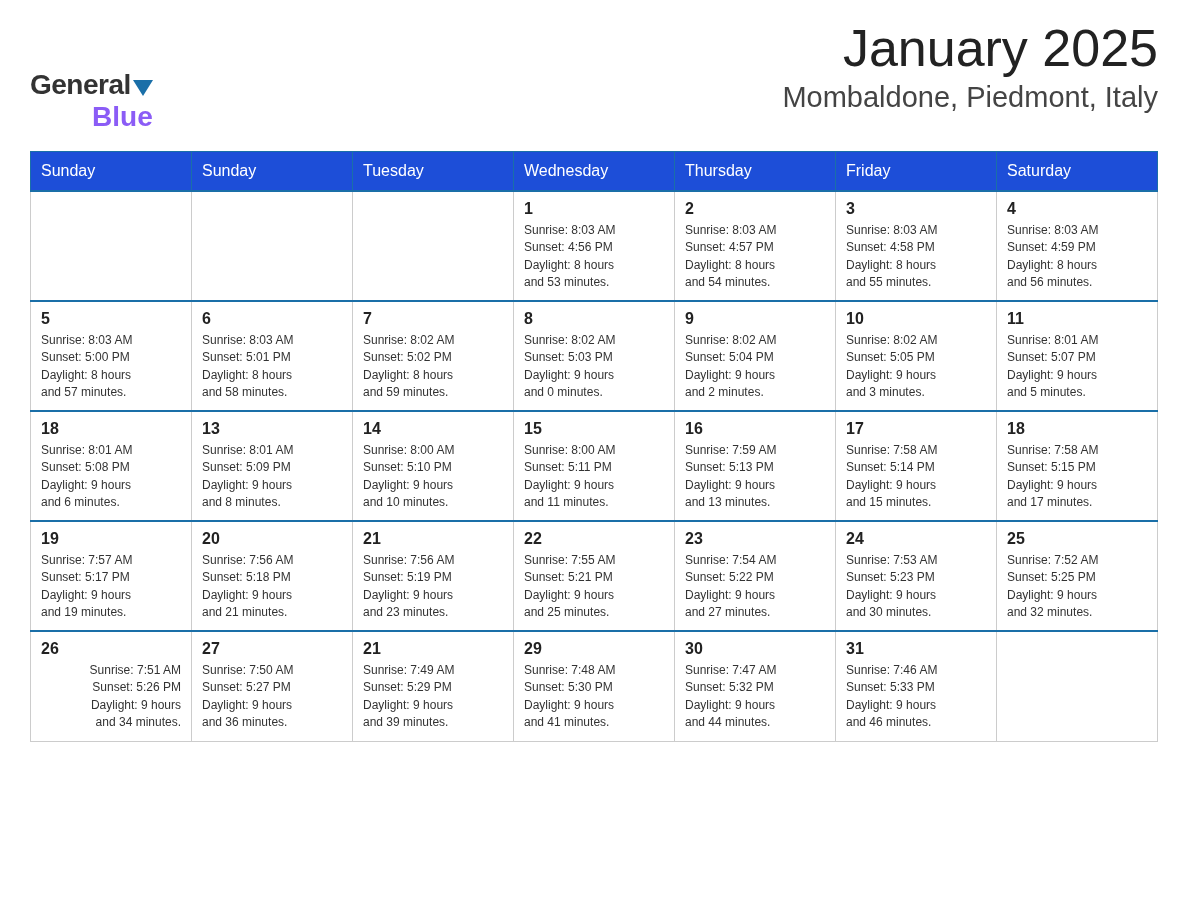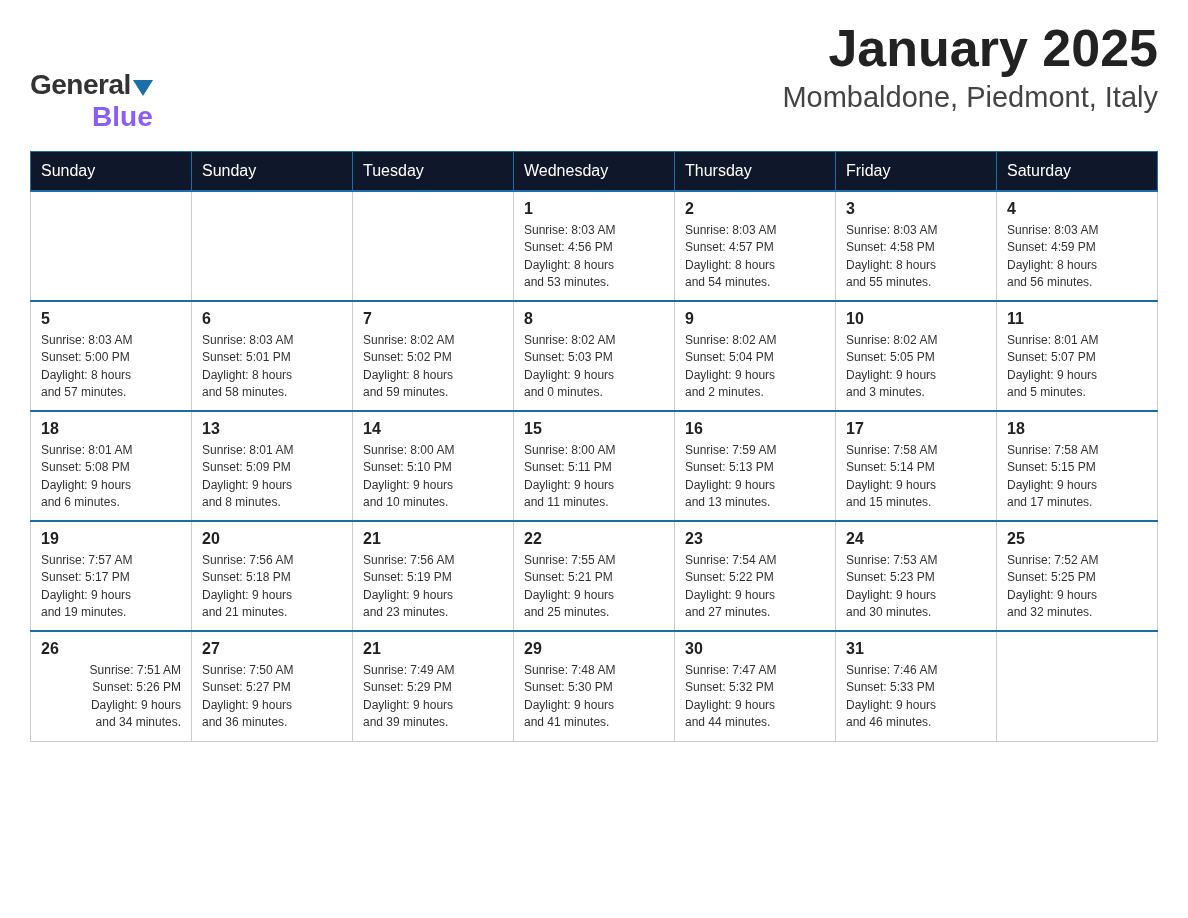--- a/index.html
+++ b/index.html
@@ -47,36 +47,36 @@
       font-size: 28px;
       font-weight: bold;
       color: #8b5cf6;
       margin-left: 2px;
     }
     .title-section {
       text-align: right;
     }
     .month-title {
       font-size: 52px;
-      font-weight: bold;
+      font-weight: normal;
       color: #222;
       line-height: 1.1;
     }
     .location {
       font-size: 29px;
       color: #444;
       margin-top: 4px;
     }
     .calendar {
       width: 100%;
       border-collapse: collapse;
       border: 1px solid #ccc;
     }
     .calendar th {
-      background-color: #0f172a;
+      background-color: #1d4ed8;
       color: #fff;
       font-size: 16px;
       font-weight: normal;
       padding: 10px 10px;
       text-align: left;
       border: 1px solid #1a6fa8;
     }
     .calendar td {
       vertical-align: top;
       padding: 8px 10px;

